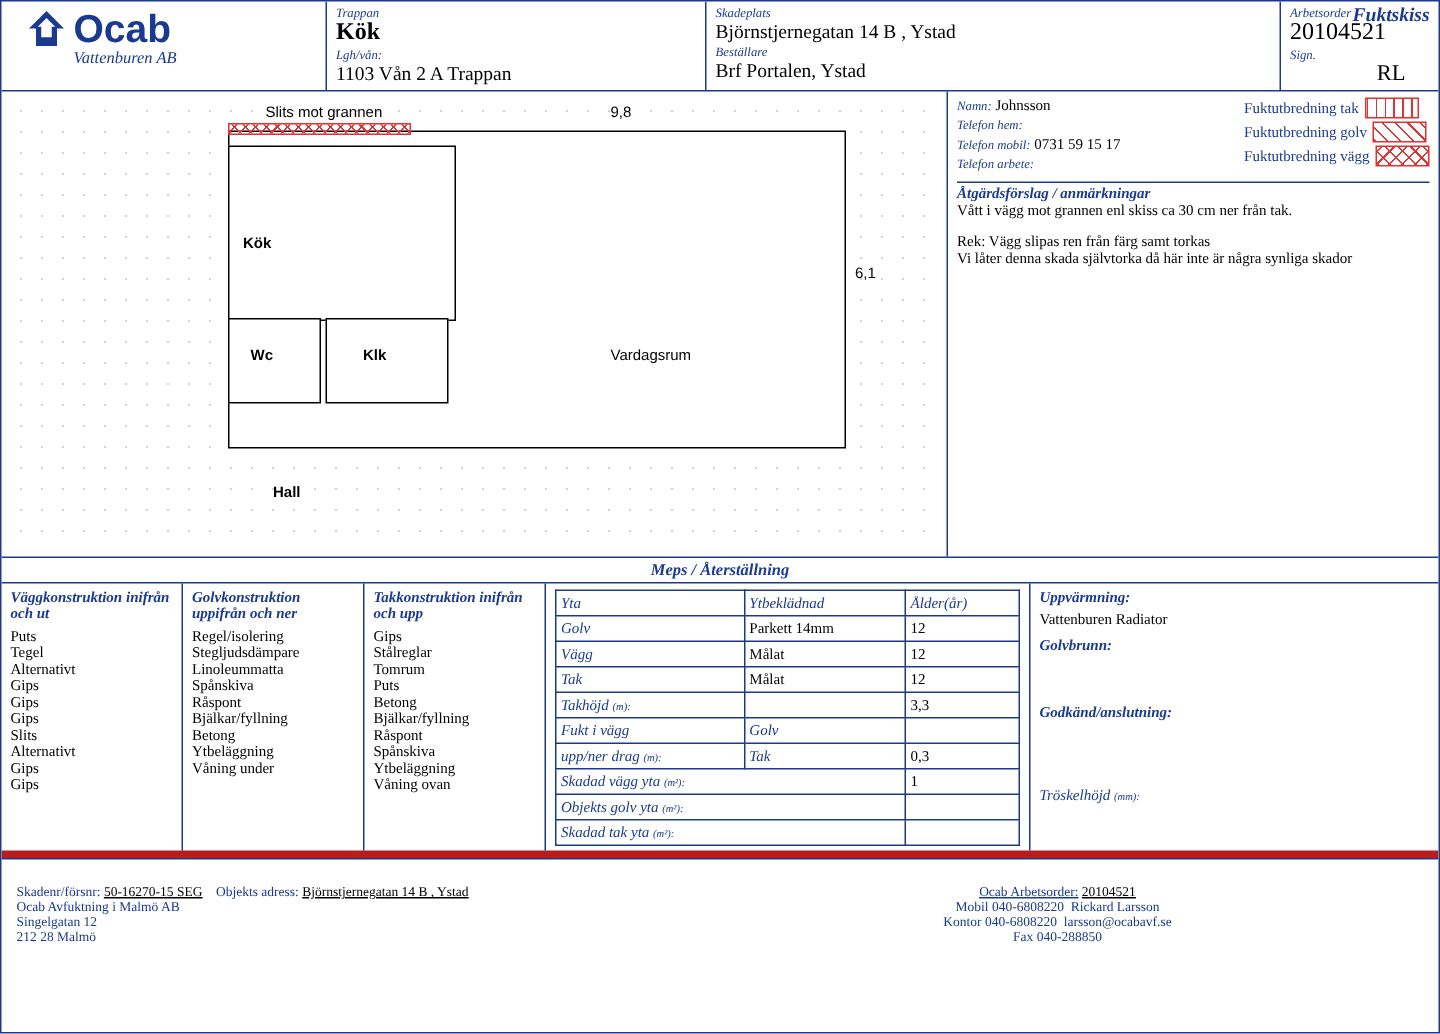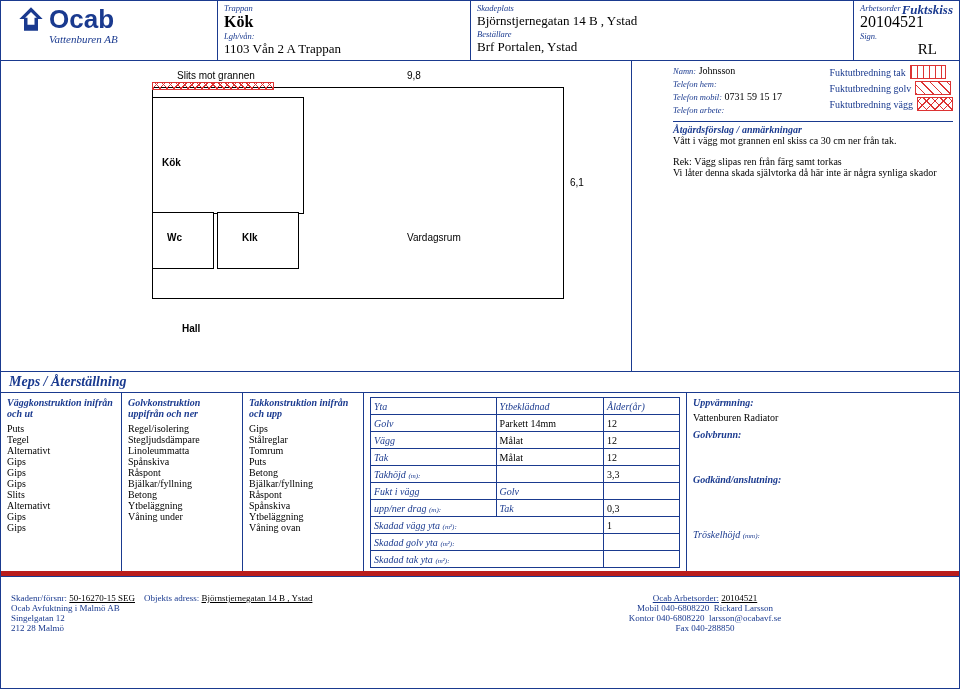--- a/index.html
+++ b/index.html
@@ -75,47 +75,46 @@
   }
   .sketch-area {
     width: 630px;
     border-right: 1px solid #1a3a8f;
     position: relative;
   }
   .right-col {
     flex: 1;
     padding: 4px 6px;
     font-size: 10px;
-    margin-left: 35px;
   }
   .right-col .line { margin-bottom: 2px; }
   .legend-item {
     display: flex; align-items: center; gap: 4px; margin-bottom: 2px;
     font-size: 10px; color: #1a3a8f;
   }
   .legend-swatch {
     width: 34px; height: 12px; border: 1px solid #d33;
     background: repeating-linear-gradient(45deg, #d33, #d33 1px, transparent 1px, transparent 6px);
   }
   .legend-swatch.cross {
     background: repeating-linear-gradient(45deg, #d33, #d33 1px, transparent 1px, transparent 6px),
                 repeating-linear-gradient(-45deg, #d33, #d33 1px, transparent 1px, transparent 6px);
   }
   .legend-swatch.lines {
     background: repeating-linear-gradient(90deg, #d33, #d33 1px, transparent 1px, transparent 6px);
   }
   .meps-bar {
-    text-align: left;
+    text-align: center;
     padding: 2px 8px;
     border-top: 1px solid #1a3a8f;
     border-bottom: 1px solid #1a3a8f;
     color: #1a3a8f;
     font-weight: bold;
     font-style: italic;
-    font-size: 14px;
+    font-size: 11px;
   }
   .construction {
     display: flex;
     border-bottom: 5px solid #b91c1c;
     height: 178px;
   }
   .con-col {
     padding: 4px 6px;
     font-size: 10px;
     border-right: 1px solid #1a3a8f;
@@ -316,21 +315,21 @@
         <tr>
               <td class="h" colspan="2"><span>upp/ner drag</span> <span class="unit">(m):</span></td>
               <td class="h">Tak</td>
               <td>0,3</td>
             </tr>
         <tr>
               <td class="h" colspan="3"><span>Skadad vägg yta</span> <span class="unit">(m²):</span></td>
               <td>1</td>
             </tr>
         <tr>
-              <td class="h" colspan="3"><span>Skadad golv yta</span> <span class="unit">(m²):</span></td>
+              <td class="h" colspan="3"><span>Objekts golv yta</span> <span class="unit">(m²):</span></td>
               <td></td>
             </tr>
         <tr>
               <td class="h" colspan="3"><span>Skadad tak yta</span> <span class="unit">(m²):</span></td>
               <td></td>
             </tr>
       </tbody>
         </table>
     </div>
     <div class="con-col" style="flex:1">

